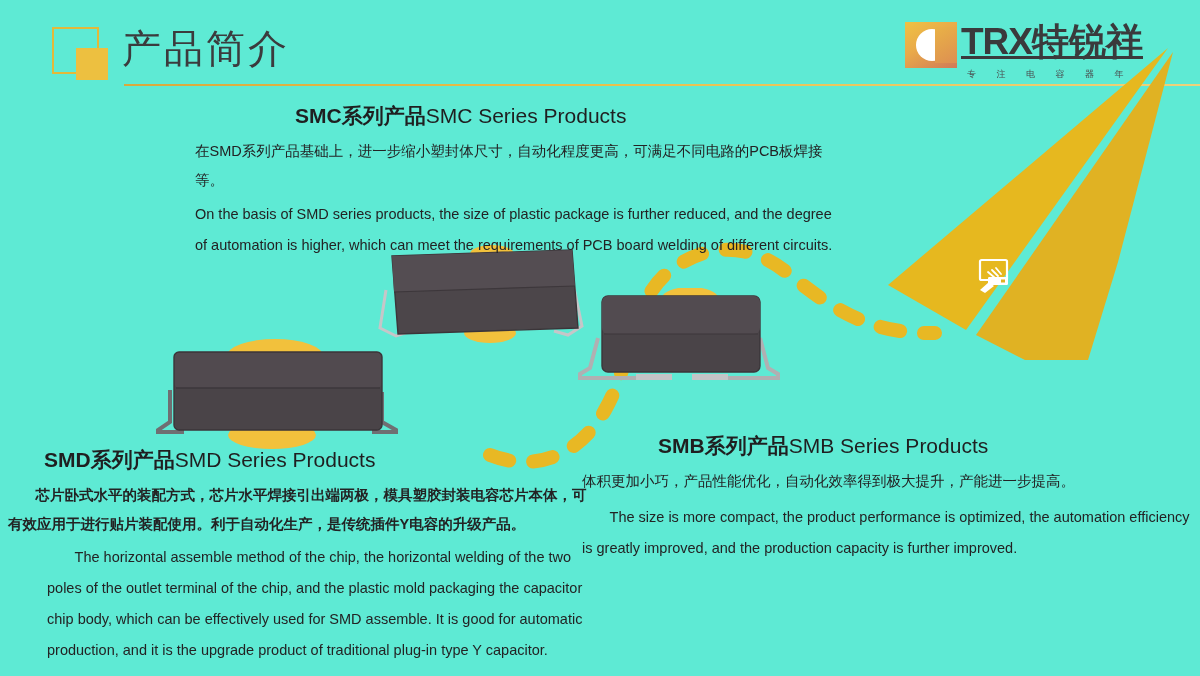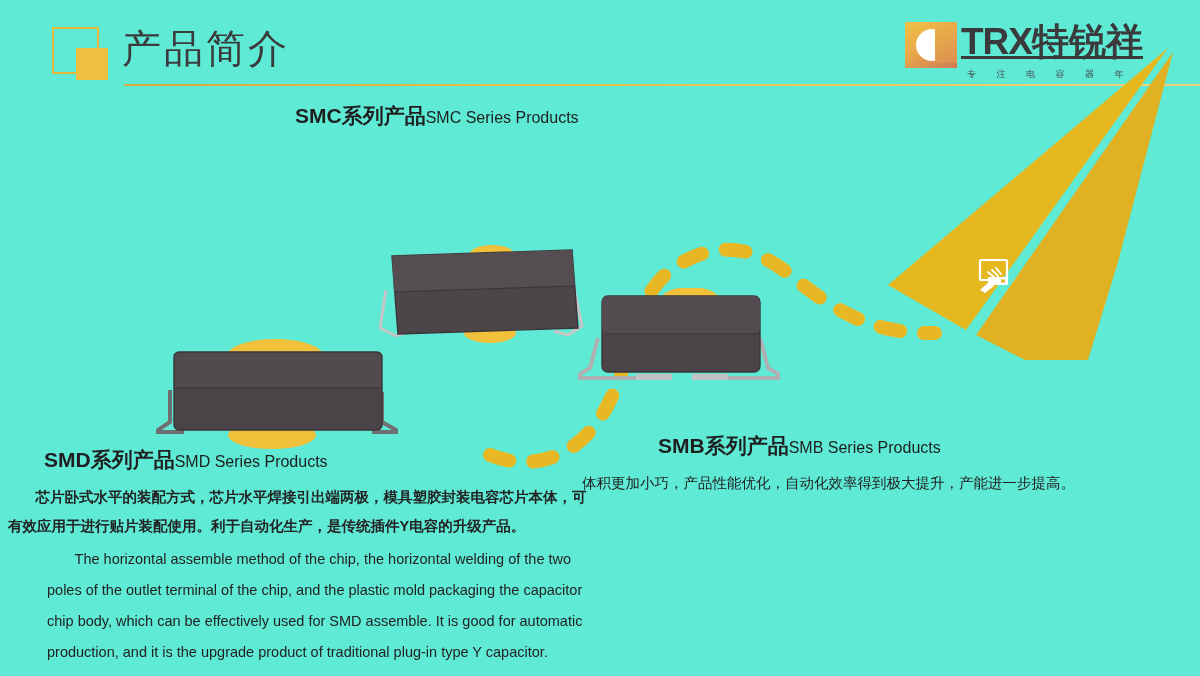--- a/index.html
+++ b/index.html
@@ -156,21 +156,21 @@
   .sec-heading {
     font-size: 21px;
     line-height: 26px;
     font-weight: 700;
     color: #1f1f20;
     white-space: nowrap;
     margin: 0 0 8px 0;
   }
   .sec-heading .en {
     font-weight: 400;
-    font-size: 16px;
+    font-size: 21px;
   }
   .cn-para {
     font-size: 14.5px;
     line-height: 29px;
     color: #232324;
     margin: 0;
   }
   .en-para {
     font-size: 14.5px;
     line-height: 31px;
@@ -259,26 +259,29 @@
     <path d="M188 50 L196 80 L206 86 L206 90 L150 90" fill="none" stroke="#b0b0b2" stroke-width="4"></path>
     <rect x="30" y="8" width="158" height="76" rx="6" fill="#4a4448" stroke="#3b3539" stroke-width="1.4"></rect>
     <rect x="30" y="8" width="158" height="38" rx="6" fill="#524b50"></rect>
     <line x1="32" y1="46" x2="186" y2="46" stroke="#3d373b" stroke-width="1.2"></line>
     <rect x="64" y="86" width="36" height="6" fill="#c4c4c6"></rect>
     <rect x="120" y="86" width="36" height="6" fill="#c4c4c6"></rect>
   </svg>
 
   <div class="section" id="sec-smc">
     <div class="sec-heading"><span>SMC系列产品</span><span class="en">SMC Series Products</span></div>
+    <p class="cn-para">在SMD系列产品基础上，进一步缩小塑封体尺寸，自动化程度更高，可满足不同电路的PCB板焊接等。</p>
+    <p class="en-para">On the basis of SMD series products, the size of plastic package is further reduced, and the degree of automation is higher, which can meet the requirements of PCB board welding of different circuits.</p>
   </div>
 
   <div class="section" id="sec-smd">
     <div class="sec-heading"><span>SMD系列产品</span><span class="en">SMD Series Products</span></div>
     <p class="cn-para"><span class="indent"></span><span>芯片卧式水平的装配方式，芯片水平焊接引出端两极，模具塑胶封装电容芯片本体，可有效应用于进行贴片装配使用。利于自动化生产，是传统插件Y电容的升级产品。</span></p>
     <p class="en-para"><span class="indent"></span><span>The horizontal assemble method of the chip, the horizontal welding of the two poles of the outlet terminal of the chip, and the plastic mold packaging the capacitor chip body, which can be effectively used for SMD assemble. It is good for automatic production, and it is the upgrade product of traditional plug-in type Y capacitor.</span></p>
   </div>
 
   <div class="section" id="sec-smb">
     <div class="sec-heading"><span>SMB系列产品</span><span class="en">SMB Series Products</span></div>
     <p class="cn-para">体积更加小巧，产品性能优化，自动化效率得到极大提升，产能进一步提高。</p>
+    <p class="en-para"><span class="indent"></span><span>The size is more compact, the product performance is optimized, the automation efficiency is greatly improved, and the production capacity is further improved.</span></p>
   </div>
 
 </div>
 
 </body></html>

